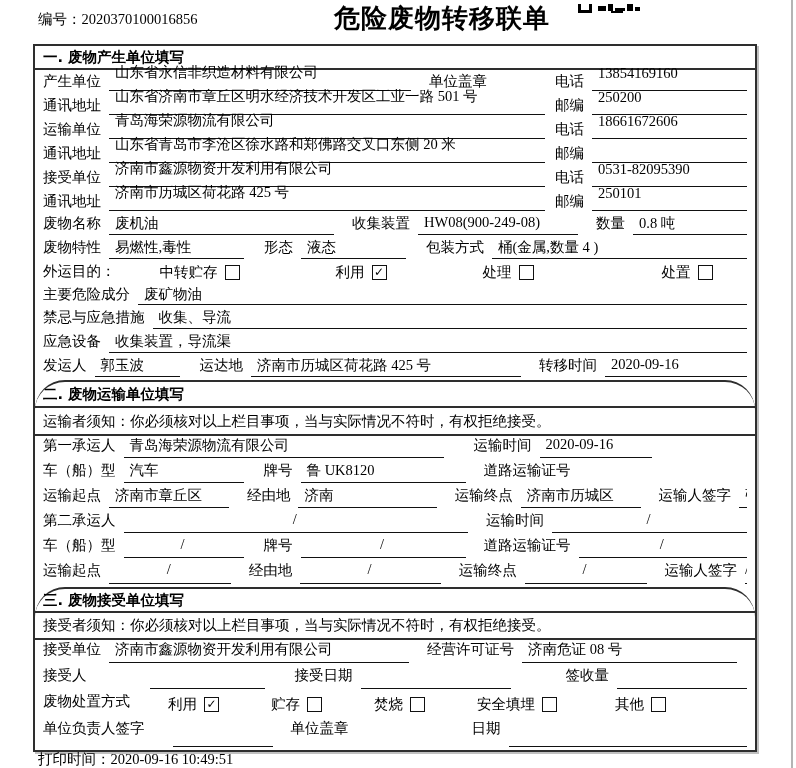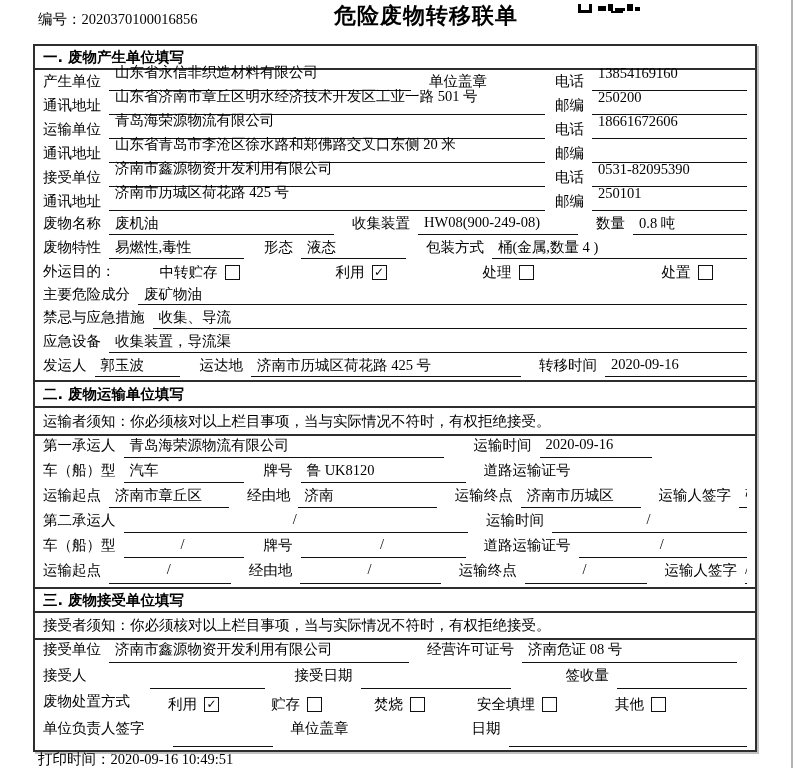--- a/index.html
+++ b/index.html
@@ -2,31 +2,31 @@
 <html><head>
 <meta charset="utf-8">
 <style>
   html,body{margin:0;padding:0;}
   body{
     width:796px;height:768px;position:relative;background:#ffffff;color:#000;
     font-family:"Liberation Serif","DejaVu Serif",serif;overflow:hidden;
   }
   .serial{position:absolute;left:38px;top:10px;font-size:14.5px;}
   .doc-title{
-    position:absolute;left:334px;top:1px;font-size:22px;font-weight:bold;
+    position:absolute;left:334px;top:1px;font-size:26px;font-weight:bold;
     letter-spacing:1px;font-family:"DejaVu Serif","Liberation Serif",serif;
   }
   .qr{position:absolute;left:578px;top:0;}
   .page-edge{position:absolute;left:791px;top:0;width:2px;height:768px;background:#b4b4b4;}
   .form{
     position:absolute;left:33px;top:44px;width:724px;height:708px;
     border:2px solid #2e2e2e;box-sizing:border-box;
     box-shadow:2px 2px 0 rgba(140,140,140,.55);
   }
-  .section{box-sizing:border-box;}
+  .section{box-sizing:border-box;border-radius:30px;}
   .bt{border-top:2px solid #2e2e2e;}
   .shead{
     box-sizing:border-box;border-bottom:2px solid #2e2e2e;display:flex;align-items:center;
     padding:0 8px;font-weight:bold;font-size:14.5px;
     font-family:"DejaVu Sans","Liberation Sans",sans-serif;
   }
   .notice{
     box-sizing:border-box;border-bottom:2px solid #2e2e2e;display:flex;align-items:center;
     padding:0 8px;font-size:14.5px;
   }

